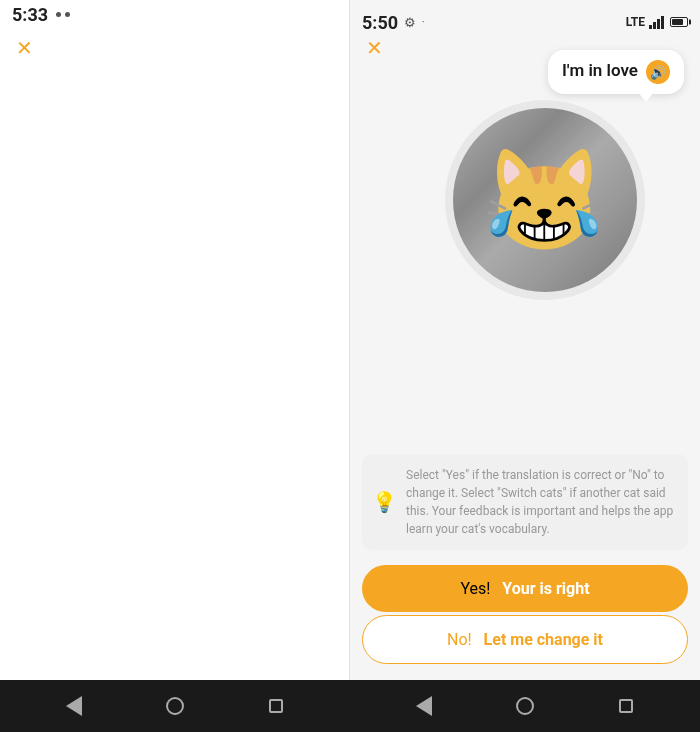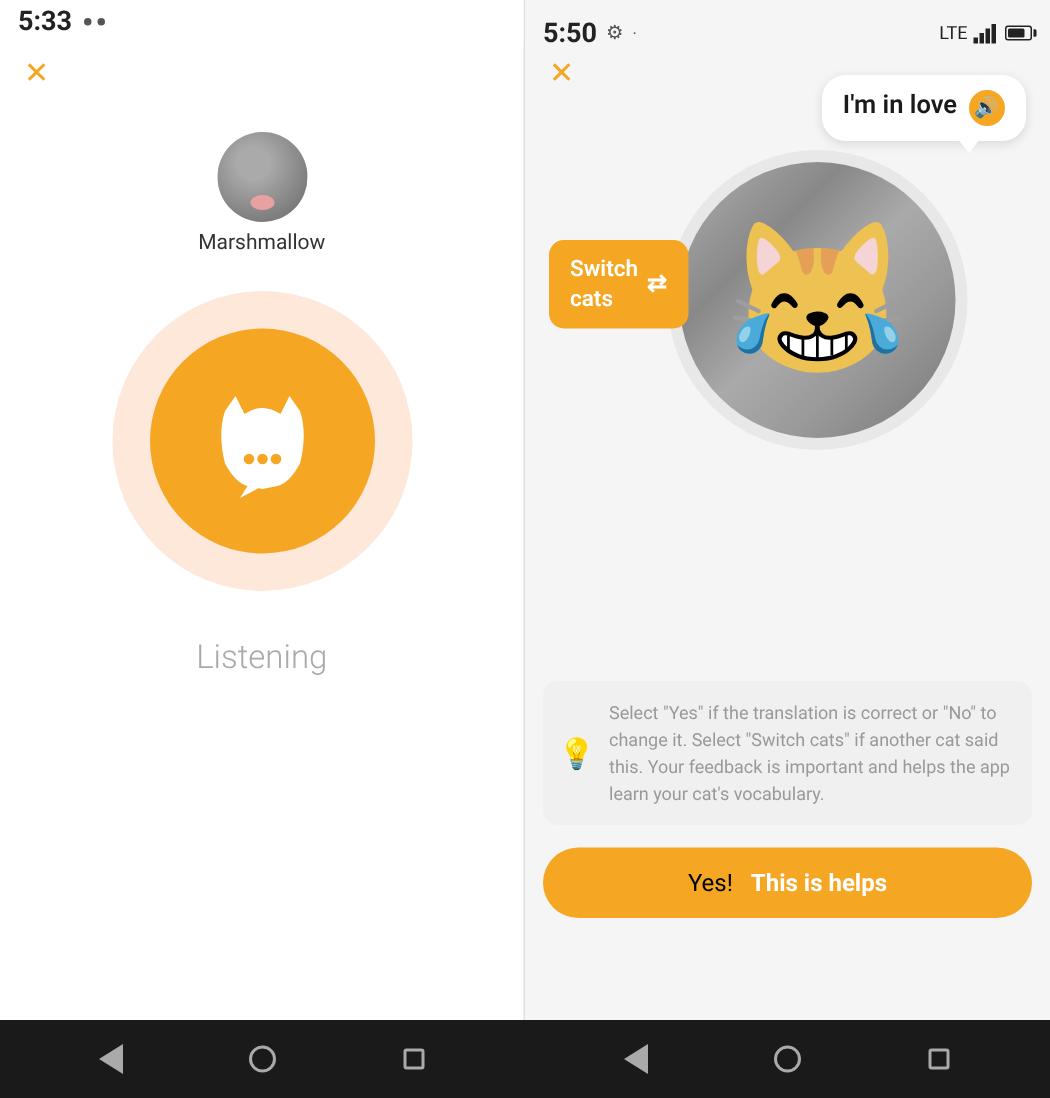--- a/index.html
+++ b/index.html
@@ -178,21 +178,21 @@
     .status-right-right {
       display: flex;
       align-items: center;
       gap: 4px;
       font-size: 12px;
       color: #222;
     }
 
     .lte-text {
       font-size: 12px;
-      font-weight: 400;
+      font-weight: 700;
       color: #222;
     }
 
     .signal-bars {
       display: flex;
       gap: 1px;
       align-items: flex-end;
     }
 
     .bar {
@@ -484,45 +484,20 @@
     <div class="status-bar-left">
       <span class="status-time">5:33</span>
       <div class="status-icons">
         <div class="status-dot"></div>
         <div class="status-dot"></div>
       </div>
     </div>
 
     <span class="close-btn-left">✕</span>
 
-    <div class="cat-section">
-      <div class="cat-avatar">
-        <div class="cat-avatar-img"></div>
-      </div>
-      <span class="cat-name">Marshmallow</span>
-
-      <div class="pulse-container">
-        <div class="pulse-outer"></div>
-        <div class="pulse-inner">
-
-          <svg class="cat-icon-svg" viewBox="0 0 80 80" fill="none" xmlns="http://www.w3.org/2000/svg">
-
-            <path d="M15 55 Q10 35 15 20 L22 10 L28 22 Q34 18 40 18 Q46 18 52 22 L58 10 L65 20 Q70 35 65 55 Q58 68 50 70 L40 72 L30 70 Q22 68 15 55Z" fill="white"></path>
-
-            <path d="M30 70 L25 78 L38 71Z" fill="white"></path>
-
-            <circle cx="31" cy="52" r="3.5" fill="#f5a623"></circle>
-            <circle cx="40" cy="52" r="3.5" fill="#f5a623"></circle>
-            <circle cx="49" cy="52" r="3.5" fill="#f5a623"></circle>
-          </svg>
-        </div>
-      </div>
-
-      <span class="listening-text">Listening</span>
-    </div>
   </div>
 
   <div class="screen-right">
     <div class="status-bar-right">
       <div class="status-right-left">
         <span class="status-time">5:50</span>
         <span class="gear-icon-small">⚙</span>
         <span style="font-size:11px;color:#555">·</span>
       </div>
       <div class="status-right-right">
@@ -541,44 +516,44 @@
 
     <span class="close-btn-right">✕</span>
 
     <div class="speech-bubble">
       <span class="bubble-text">I'm in love</span>
       <div class="speaker-icon">
         <span>🔊</span>
       </div>
     </div>
 
-    <div class="switch-cats-btn">
-      <span style="white-space:pre-wrap">Switch
-cats</span>
-      <span class="switch-icon">⇄</span>
-    </div>
 
     <div class="cat-photo-circle">
       <div class="cat-photo-outer">
         <div class="cat-photo-inner">
         </div>
       </div>
     </div>
 
     <div class="hint-box">
       <span class="bulb-icon">💡</span>
       <span>Select "Yes" if the translation is correct or "No" to change it. Select "Switch cats" if another cat said this. Your feedback is important and helps the app learn your cat's vocabulary.</span>
     </div>
 
     <div class="yes-button">
       <span class="yes-normal">Yes!</span>
       <span>&nbsp;</span>
-      <span class="yes-bold">This is helps</span>
-    </div>
-
+      <span class="yes-bold">Your is right</span>
+    </div>
+
+    <div class="no-button">
+      <span class="no-normal">No!</span>
+      <span style="color:#f5a623;">&nbsp;</span>
+      <span class="no-bold">Let me change it</span>
+    </div>
   </div>
 
 </div>
 
 <div class="bottom-nav">
   <div class="nav-half">
     <div class="nav-btn">
       <div class="nav-back"></div>
     </div>
     <div class="nav-btn">

